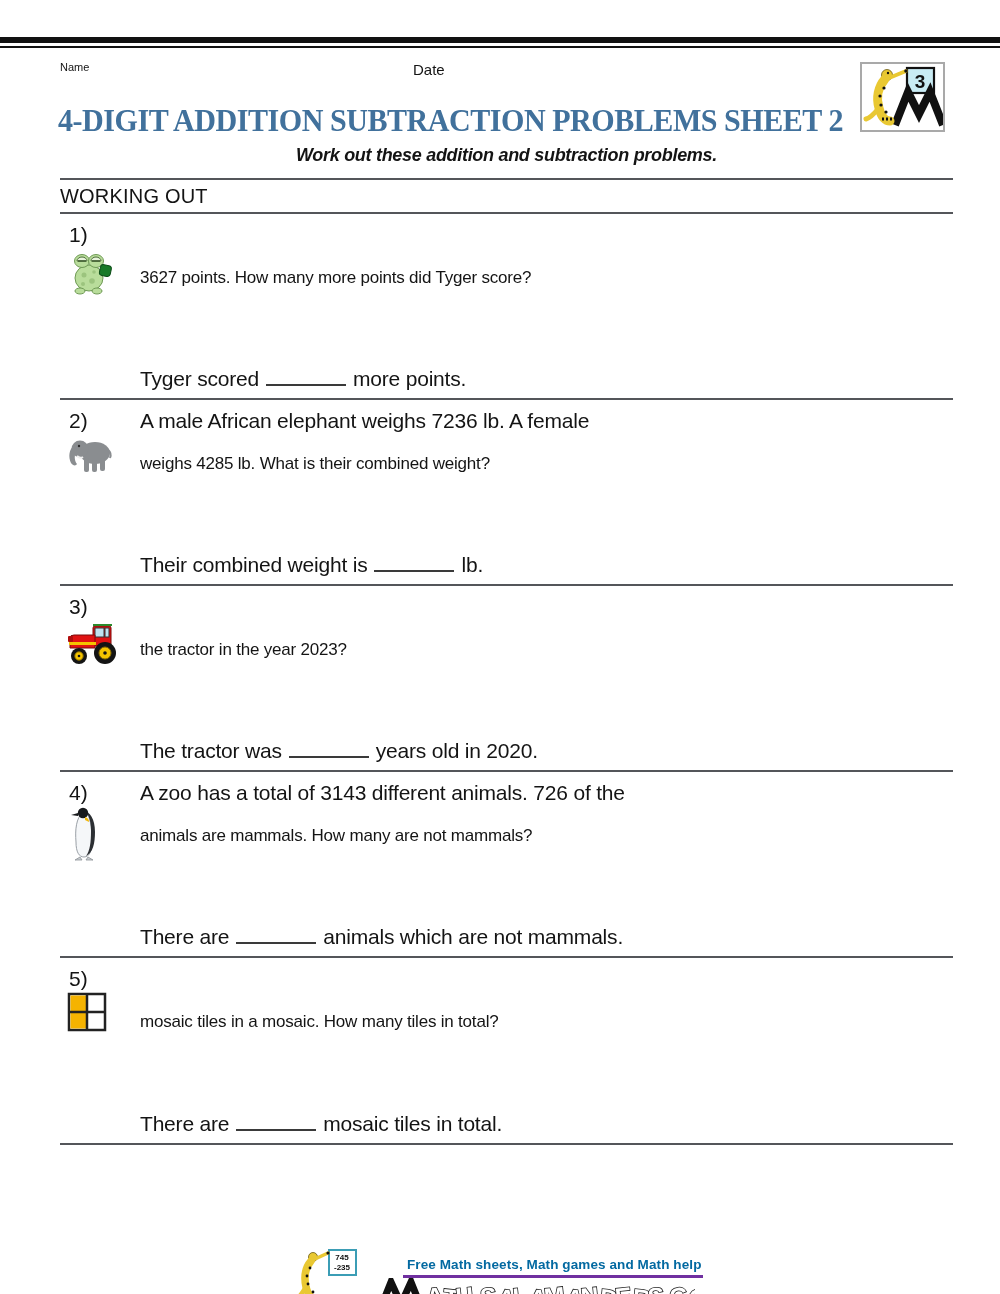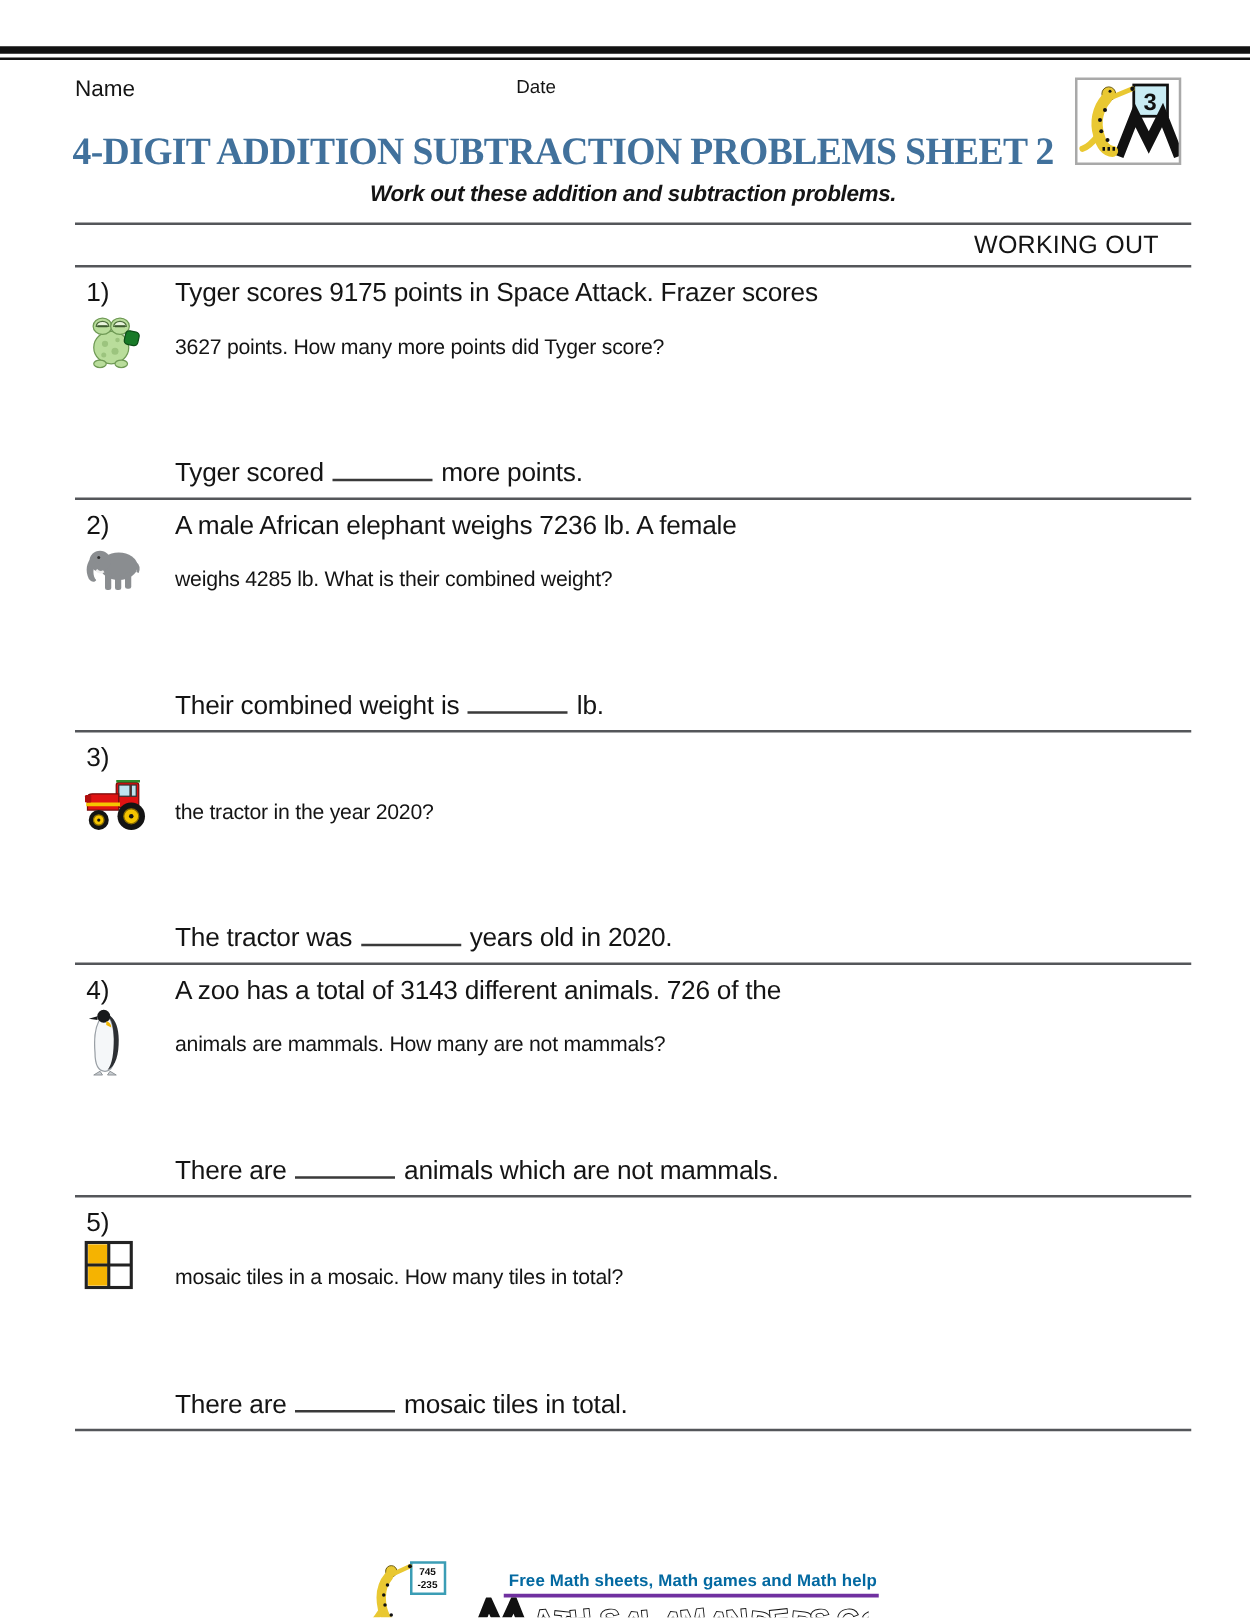--- a/index.html
+++ b/index.html
@@ -3,31 +3,31 @@
 <meta charset="utf-8">
 <style>
   * { margin:0; padding:0; box-sizing:border-box; }
   html,body { width:1000px; height:1294px; background:#fff; font-family:"Liberation Sans", sans-serif; color:#141414; }
   .page { position:relative; width:1000px; height:1294px; background:#fff; overflow:hidden; }
 
   
   .rule-thick { position:absolute; left:0; top:37px; width:1000px; height:6px; background:#121212; }
   .rule-thin  { position:absolute; left:0; top:46px; width:1000px; height:2px; background:#121212; }
 
-  .name-label { position:absolute; left:60px; top:61px; font-size:18px; }
+  .name-label { position:absolute; left:60px; top:61px; font-size:11px; }
   .date-label { position:absolute; left:413px; top:61px; font-size:15px; }
 
   .logo-box { position:absolute; left:860px; top:62px; width:85px; height:70px; background:#fff; border:2px solid #a9a9a9; }
 
   .sheet-title { position:absolute; left:58px; top:103px; width:810px; font-family:"Liberation Serif", serif; font-size:31px; font-weight:600; letter-spacing:-0.5px; color:#41719c; white-space:nowrap; transform:scaleX(0.97); transform-origin:left; }
   .instruction { position:absolute; left:60px; top:145px; width:893px; text-align:center; font-size:18px; font-style:italic; font-weight:600; letter-spacing:-0.3px; }
 
   .content { position:absolute; left:60px; top:178px; width:893px; }
   .hline { height:0; border-top:2px solid #54565a; }
-  .working-row { height:32px; text-align:right; padding-right:26px; font-size:20px; padding-top:5px; letter-spacing:0.2px; }
+  .working-row { height:32px; padding-right:26px; font-size:20px; padding-top:5px; letter-spacing:0.2px; }
 
   .problem { position:relative; height:186px; border-top:2px solid #54565a; }
   .problem.last { border-bottom:2px solid #54565a; height:189px; }
   .p-num { position:absolute; left:9px; top:9px; font-size:21px; }
   .p-icon { position:absolute; left:7px; top:34px; }
   .p-line1 { position:absolute; left:80px; top:9px; font-size:21px; letter-spacing:-0.2px; white-space:nowrap; }
   .p-line2 { position:absolute; left:80px; top:54px; font-size:17px; letter-spacing:-0.2px; white-space:nowrap; }
   .p-answer { position:absolute; left:80px; bottom:7px; font-size:21px; letter-spacing:-0.2px; white-space:nowrap; }
   .blank { display:inline-block; width:80px; height:1em; border-bottom:2.5px solid #3a3a3a; margin:0 7px; vertical-align:baseline; }
 
@@ -91,21 +91,20 @@
           <line x1="25" y1="13" x2="33" y2="13" stroke="#3c5a2e" stroke-width="1.5"></line>
           <circle cx="17" cy="27" r="2.5" fill="#9cc47e"></circle>
             <circle cx="25" cy="33" r="2.8" fill="#9cc47e"></circle>
           <circle cx="16" cy="36" r="2" fill="#9cc47e"></circle>
             <circle cx="27" cy="24" r="1.8" fill="#9cc47e"></circle>
           <rect x="33" y="17" width="11" height="11" rx="3" fill="#187a28" stroke="#0d4d18" stroke-width="1" transform="rotate(12 38 22)"></rect>
           <ellipse cx="13" cy="43" rx="5" ry="3" fill="#b9dd9b" stroke="#6f9a55" stroke-width="1"></ellipse>
           <ellipse cx="30" cy="43" rx="5" ry="3" fill="#b9dd9b" stroke="#6f9a55" stroke-width="1"></ellipse>
         </svg>
       </div>
-      <div class="p-line1">Tyger scores 9175 points in Space Attack. Frazer scores</div>
       <div class="p-line2">3627 points. How many more points did Tyger score?</div>
       <div class="p-answer"><span>Tyger scored</span><span class="blank"></span><span>more points.</span></div>
     </div>
 
     <div class="problem">
       <div class="p-num">2)</div>
       <div class="p-icon">
         <svg width="50" height="46" viewBox="0 0 50 46">
           <g fill="#8a8d90">
             <ellipse cx="28" cy="19" rx="15" ry="11"></ellipse>
@@ -137,21 +136,21 @@
           <rect x="1" y="16" width="5" height="6" rx="1" fill="#b00d0d"></rect>
           <circle cx="38" cy="33" r="11" fill="#141414"></circle>
           <circle cx="38" cy="33" r="6" fill="#f5c400" stroke="#8a6d00" stroke-width="1"></circle>
           <circle cx="38" cy="33" r="1.8" fill="#141414"></circle>
           <circle cx="12" cy="36" r="8" fill="#141414"></circle>
           <circle cx="12" cy="36" r="4.2" fill="#f5c400" stroke="#8a6d00" stroke-width="1"></circle>
           <circle cx="12" cy="36" r="1.3" fill="#141414"></circle>
           <line x1="26" y1="5" x2="45" y2="5" stroke="#2c8a2c" stroke-width="2"></line>
         </svg>
       </div>
-      <div class="p-line2">the tractor in the year 2020?</div>
+      <div class="p-line2">the tractor in the year 2023?</div>
       <div class="p-answer"><span>The tractor was</span><span class="blank"></span><span>years old in 2020.</span></div>
     </div>
 
     <div class="problem">
       <div class="p-num">4)</div>
       <div class="p-icon">
         <svg width="38" height="56" viewBox="0 0 38 56">
           <path d="M16,6 C9,12 8,24 9,36 C9,46 12,51 17,51 C23,51 25,44 25,34 C25,20 23,11 19,6 Z" fill="#f5f7f9" stroke="#9aa0a6" stroke-width="1"></path>
           <path d="M16,5 C21,6 24,13 24,25 C24,36 23,45 19,50 C26,47 28,37 28,26 C28,13 23,5 16,5 Z" fill="#2c2f33"></path>
           <circle cx="16" cy="7" r="5.2" fill="#17191b"></circle>

